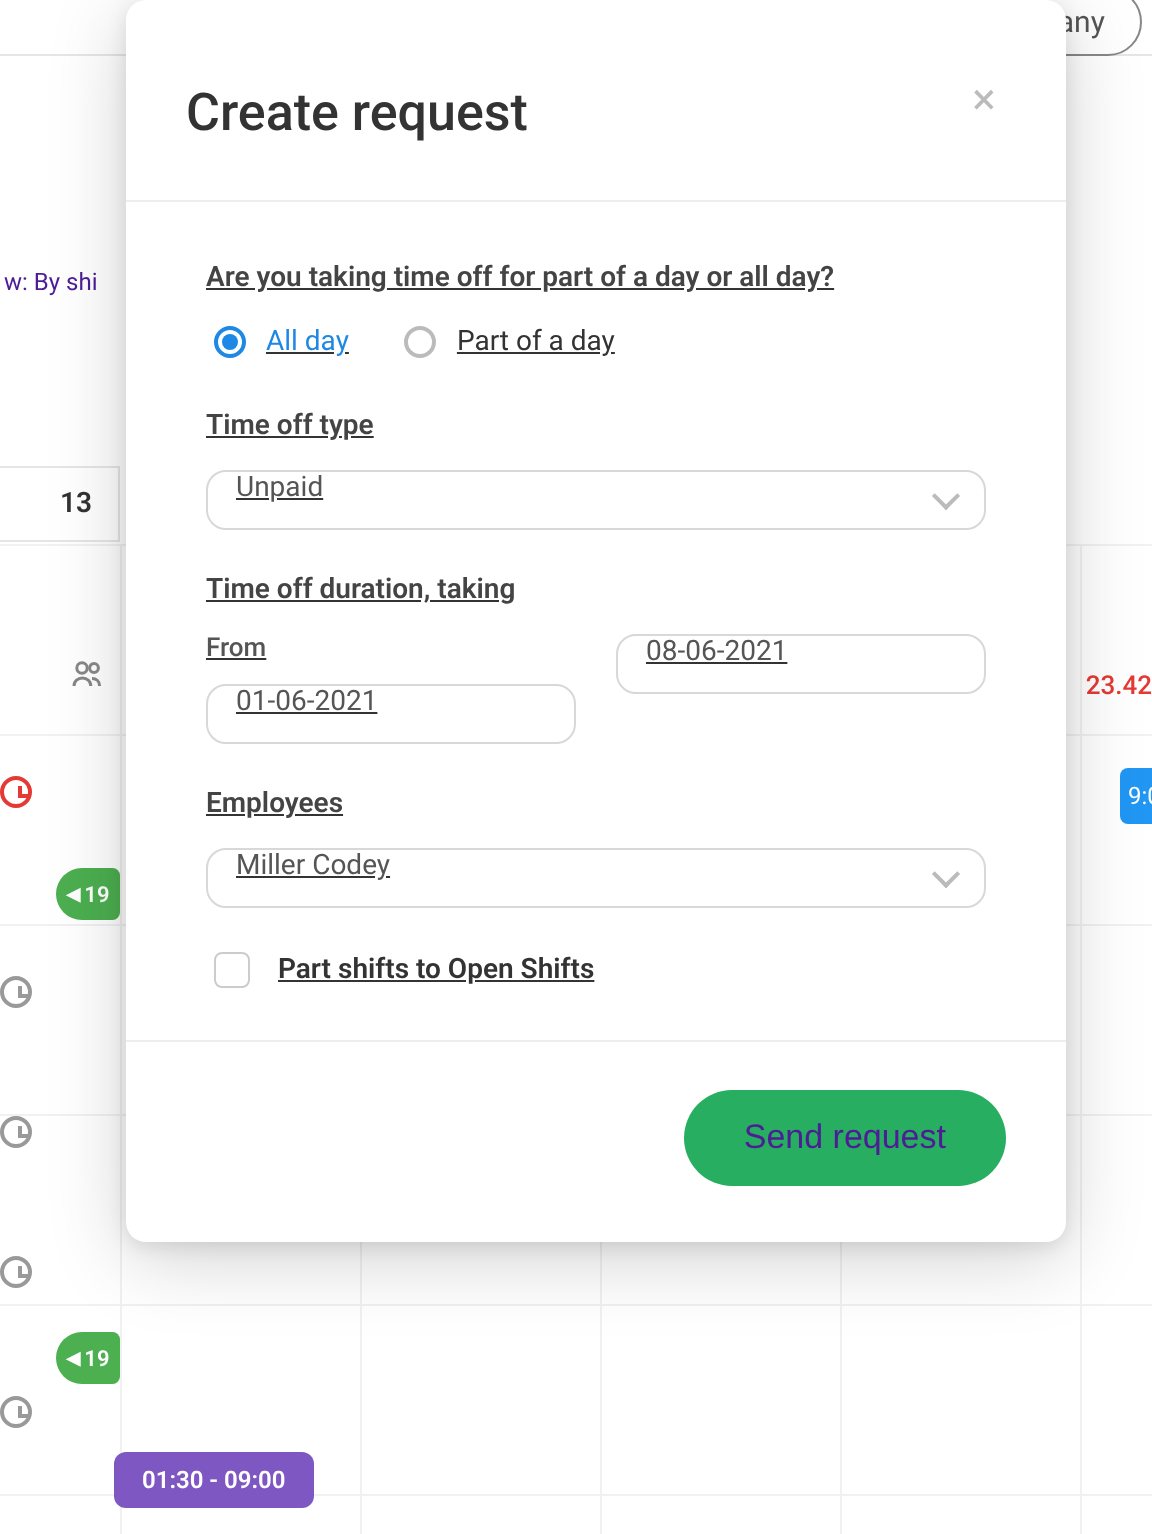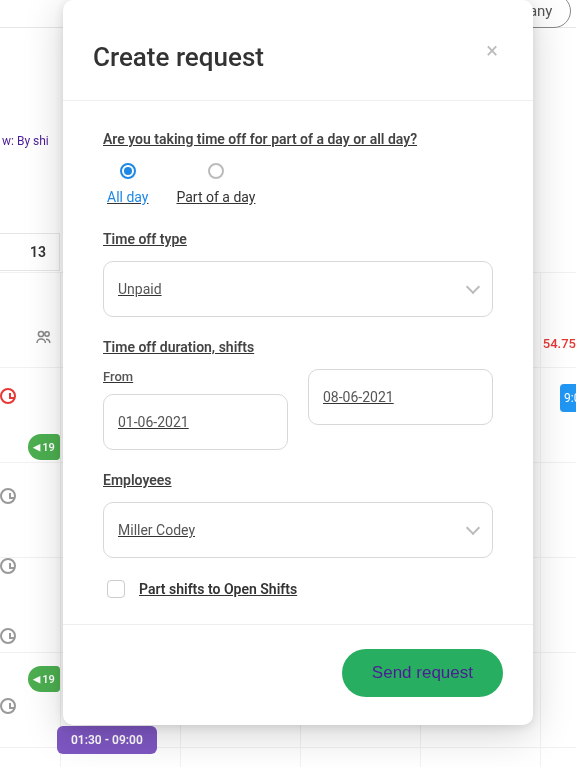--- a/index.html
+++ b/index.html
@@ -139,46 +139,46 @@
     color:#bbb;
     font-size:22px;
     line-height:18px;
     text-align:center;
   }
   .hr { height:1px; background:#eee; margin: 0 -30px 30px -30px; }
   .section-indent { padding: 0 10px; text-decoration: underline; }
 
   .q-label { font-weight:600; font-size:14px; color:#444; margin-bottom:16px; }
   .radio-row { display:flex; gap:28px; margin-bottom:26px; padding-left:4px;}
-  .radio { display:flex; align-items:center; gap:10px; cursor:pointer; font-size:14px;flex-direction:column;}
+  .radio { display:flex; align-items:center; gap:10px; cursor:pointer; font-size:14px;}
   .radio .dot {
     width:16px;height:16px;border:2px solid #bbb;border-radius:50%;
     position:relative; flex-shrink:0;
   }
   .radio.selected .dot { border-color:#1e88e5; }
   .radio.selected .dot::after{
     content:"";position:absolute;inset:2px;background:#1e88e5;border-radius:50%;
   }
   .radio.selected .lbl{ color:#1e88e5; }
   .field-label { font-weight:600; font-size:14px; color:#444; margin-bottom:14px; }
   .sub-label { font-weight:500; font-size:13px; color:#555; margin-bottom:10px; }
   .row2 { display:flex; gap:20px; margin-bottom:22px; }
   .row2 > .col { flex:1; min-width:0; }
 
   .select,.input {
     width:100%;
-    height:56px;
+    height:30px;
     border:1px solid #d8d8d8;
     border-radius:10px;
     padding: 0 38px 0 14px;
     font-size:14px;
     color:#555;
     background:#fff;
     position:relative;
-    display:flex;align-items:center;
+    display:flex;align-items:flex-start;
     cursor:pointer;
   }
   .select .chev {
     position:absolute; right:14px; top:50%;
     width:10px;height:10px;
     border-right:2px solid #bbb;border-bottom:2px solid #bbb;
     transform: translateY(-70%) rotate(45deg);
   }
   .select.wide{width:100%;}
   .checkbox-row {
@@ -222,21 +222,21 @@
   <div class="day-header">13</div>
   <div class="grid-area"></div>
   <div class="people-ic">
     <svg width="16" height="14" viewBox="0 0 16 14" fill="none">
         <circle cx="5" cy="4" r="2.6" stroke="#888" stroke-width="1.5"></circle>
         <circle cx="11" cy="4" r="2.2" stroke="#888" stroke-width="1.5"></circle>
         <path d="M1 13c0-2.5 2-4 4.2-4s4.2 1.5 4.2 4" stroke="#888" stroke-width="1.5"></path>
         <path d="M10 9.2c2 0 3.8 1.2 3.8 3.8" stroke="#888" stroke-width="1.5"></path>
       </svg>
   </div>
-  <div class="red-time">54.75</div>
+  <div class="red-time">23.42</div>
   <div class="blue-pill">9:00</div>
   <div class="circ red" style="top:388px"></div>
   <div class="green-tab" style="top:434px">
       <span class="arr">◀</span>
       <span>19</span>
     </div>
   <div class="circ" style="top:488px"></div>
   <div class="circ" style="top:558px"></div>
   <div class="circ" style="top:628px"></div>
   <div class="green-tab" style="top:666px">
@@ -268,21 +268,21 @@
     <div class="field-label">Time off type</div>
     <div class="row2">
       <div class="col">
         <div class="select">
           <span>Unpaid</span>
           <span class="chev"></span>
         </div>
       </div>
     </div>
 
-    <div class="field-label">Time off duration, shifts</div>
+    <div class="field-label">Time off duration, taking</div>
     <div class="row2">
       <div class="col">
         <div class="sub-label">From</div>
         <div class="input">
           <span>01-06-2021</span>
         </div>
       </div>
       <div class="col">
         <div class="input">
           <span>08-06-2021</span>

